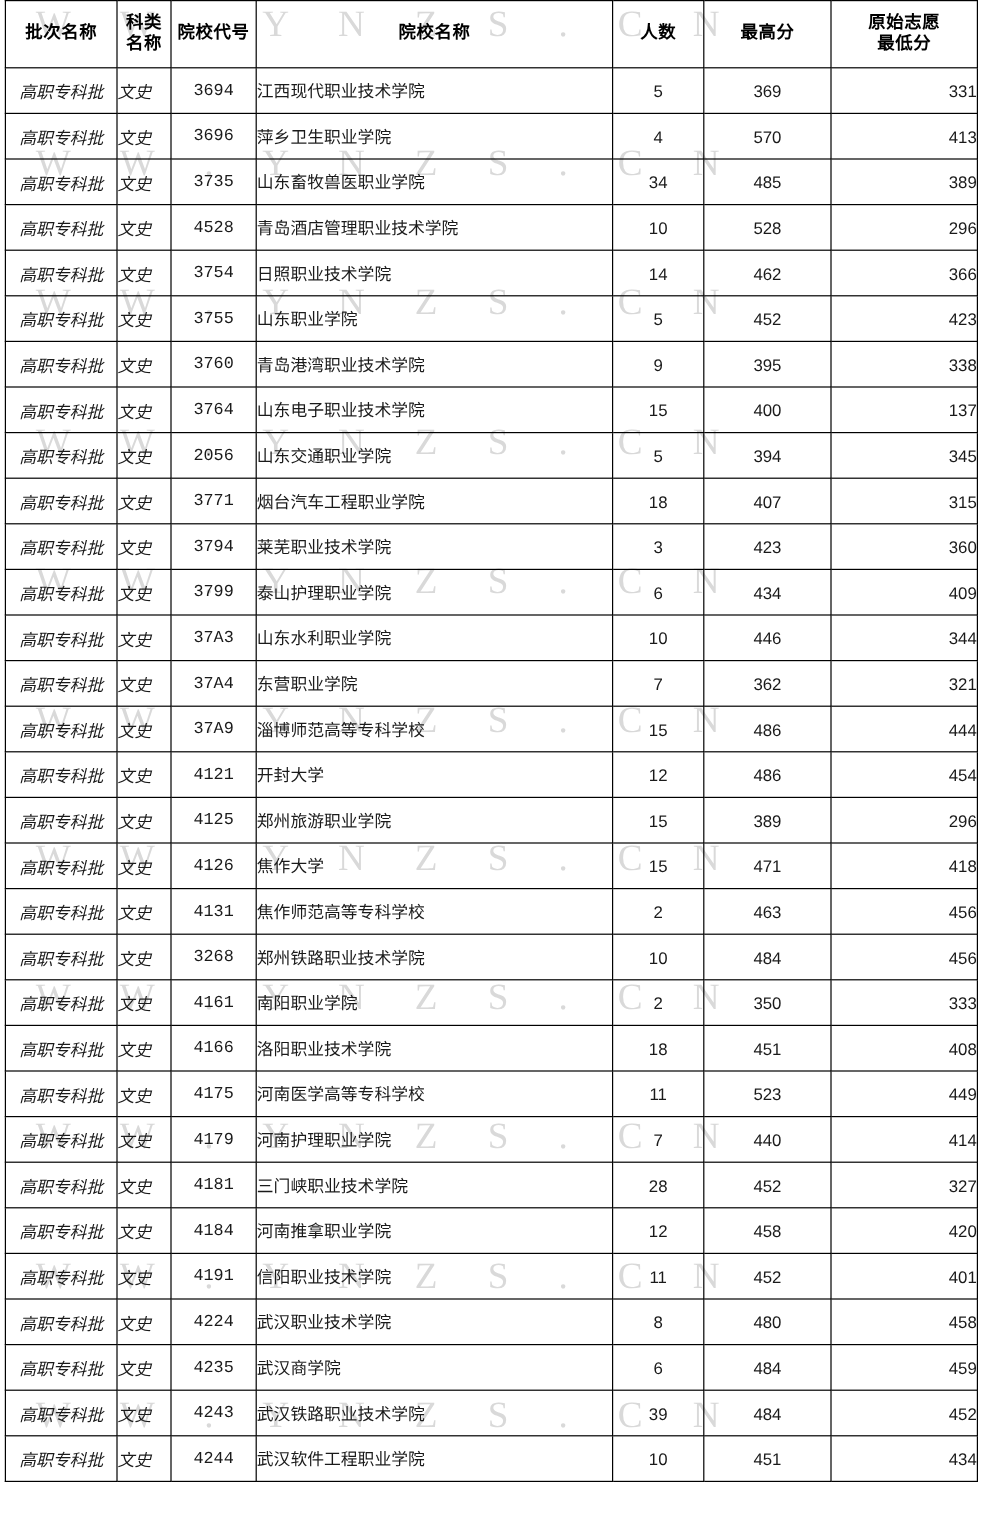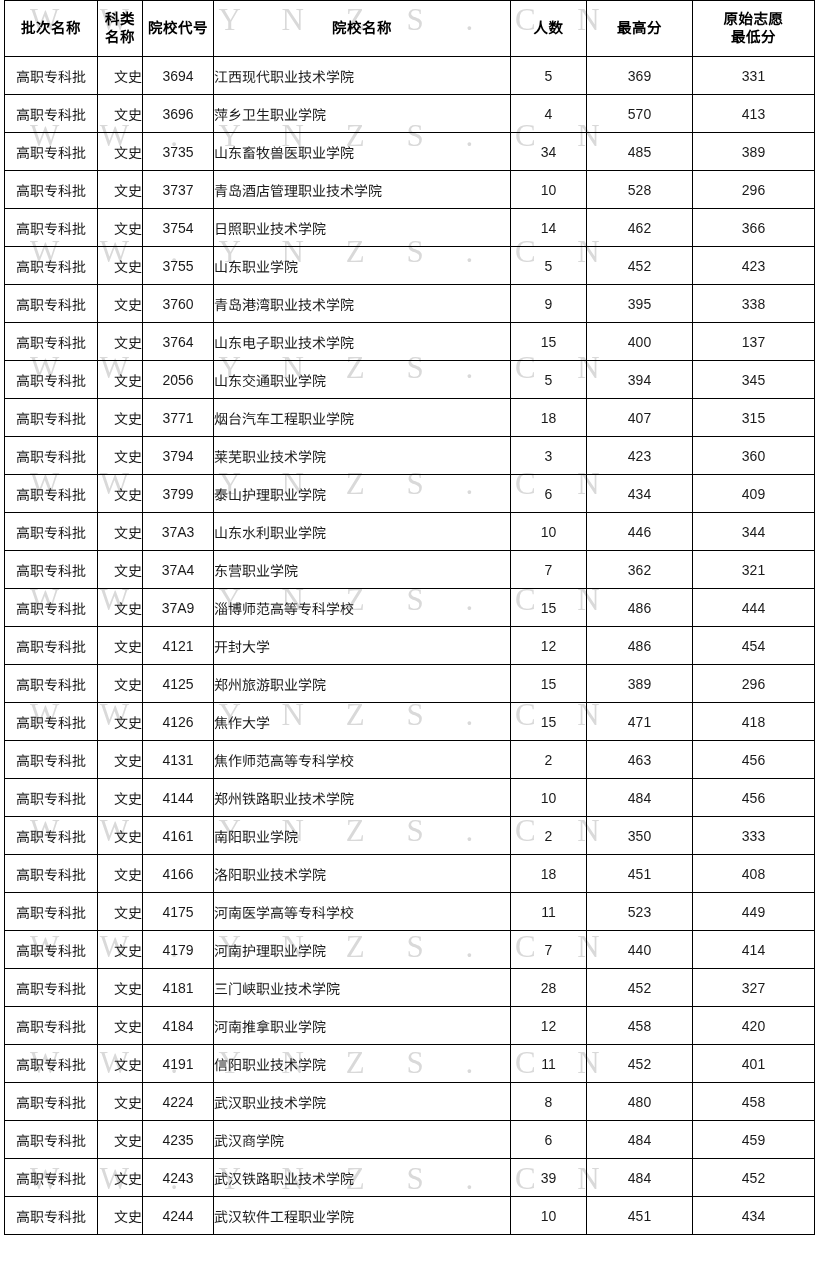--- a/index.html
+++ b/index.html
@@ -71,27 +71,27 @@
     letter-spacing: 0.5px;
   }
 
   tbody td {
     height: 37px;
     font-size: 14px;
     color: #1a1a1a;
     vertical-align: middle;
     font-weight: 400;
   }
-  td.c-batch   { text-align: center; }
-  td.c-cat     { text-align: right; }
-  td.c-code    { text-align: center; font-family: Liberation Sans, sans-serif; }
+  td.c-batch   { text-align: center; font-style: italic; }
+  td.c-cat     { text-align: left; font-style: italic; }
+  td.c-code    { text-align: center; font-family: Liberation Mono, monospace; }
   td.c-name    { text-align: left; padding-left: 8px; font-family: Liberation Serif, serif; }
   td.c-count   { text-align: center; }
   td.c-max     { text-align: center; }
-  td.c-min     { text-align: center; }
+  td.c-min     { text-align: right; }
 
   
   col.w-batch { width: 93px; }
   col.w-cat   { width: 45px; }
   col.w-code  { width: 71px; }
   col.w-name  { width: 297px; }
   col.w-count { width: 76px; }
   col.w-max   { width: 106px; }
   col.w-min   { width: 122px; }
 </style>
@@ -164,21 +164,21 @@
           <td class="c-cat">文史</td>
           <td class="c-code">3735</td>
           <td class="c-name">山东畜牧兽医职业学院</td>
           <td class="c-count">34</td>
           <td class="c-max">485</td>
           <td class="c-min">389</td>
         </tr>
         <tr>
           <td class="c-batch">高职专科批</td>
           <td class="c-cat">文史</td>
-          <td class="c-code">3737</td>
+          <td class="c-code">4528</td>
           <td class="c-name">青岛酒店管理职业技术学院</td>
           <td class="c-count">10</td>
           <td class="c-max">528</td>
           <td class="c-min">296</td>
         </tr>
         <tr>
           <td class="c-batch">高职专科批</td>
           <td class="c-cat">文史</td>
           <td class="c-code">3754</td>
           <td class="c-name">日照职业技术学院</td>
@@ -308,21 +308,21 @@
           <td class="c-cat">文史</td>
           <td class="c-code">4131</td>
           <td class="c-name">焦作师范高等专科学校</td>
           <td class="c-count">2</td>
           <td class="c-max">463</td>
           <td class="c-min">456</td>
         </tr>
         <tr>
           <td class="c-batch">高职专科批</td>
           <td class="c-cat">文史</td>
-          <td class="c-code">4144</td>
+          <td class="c-code">3268</td>
           <td class="c-name">郑州铁路职业技术学院</td>
           <td class="c-count">10</td>
           <td class="c-max">484</td>
           <td class="c-min">456</td>
         </tr>
         <tr>
           <td class="c-batch">高职专科批</td>
           <td class="c-cat">文史</td>
           <td class="c-code">4161</td>
           <td class="c-name">南阳职业学院</td>

